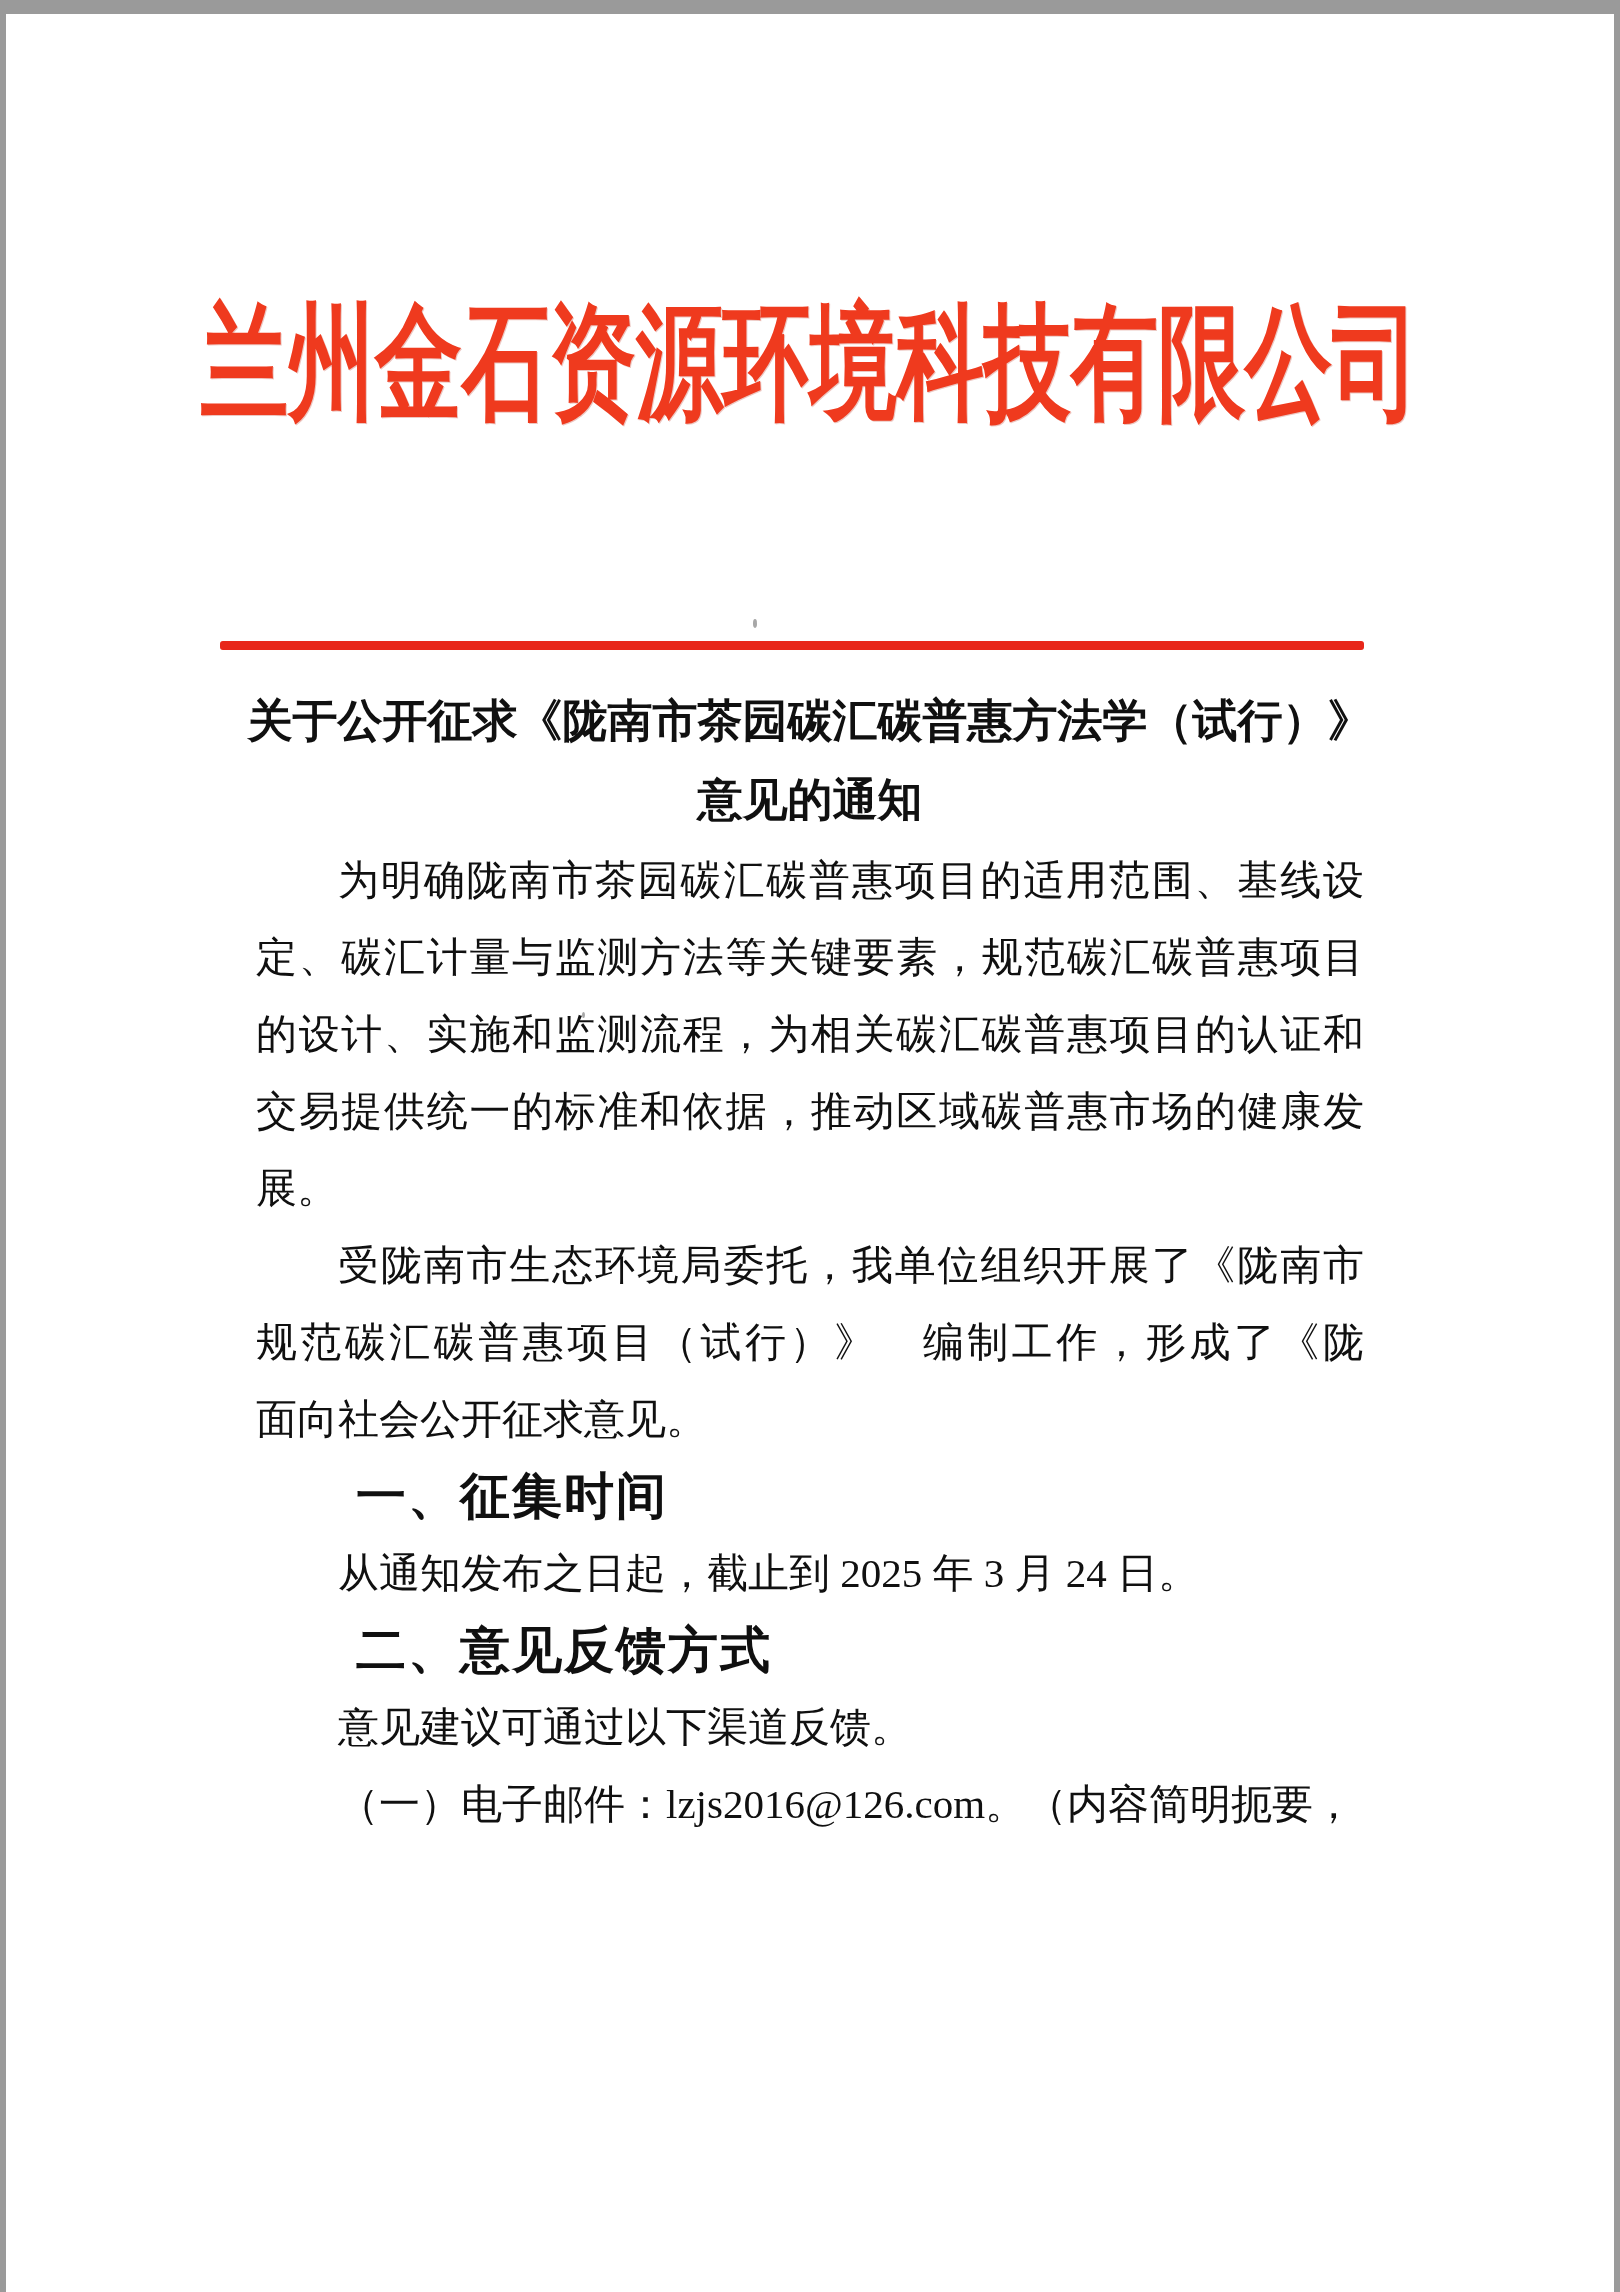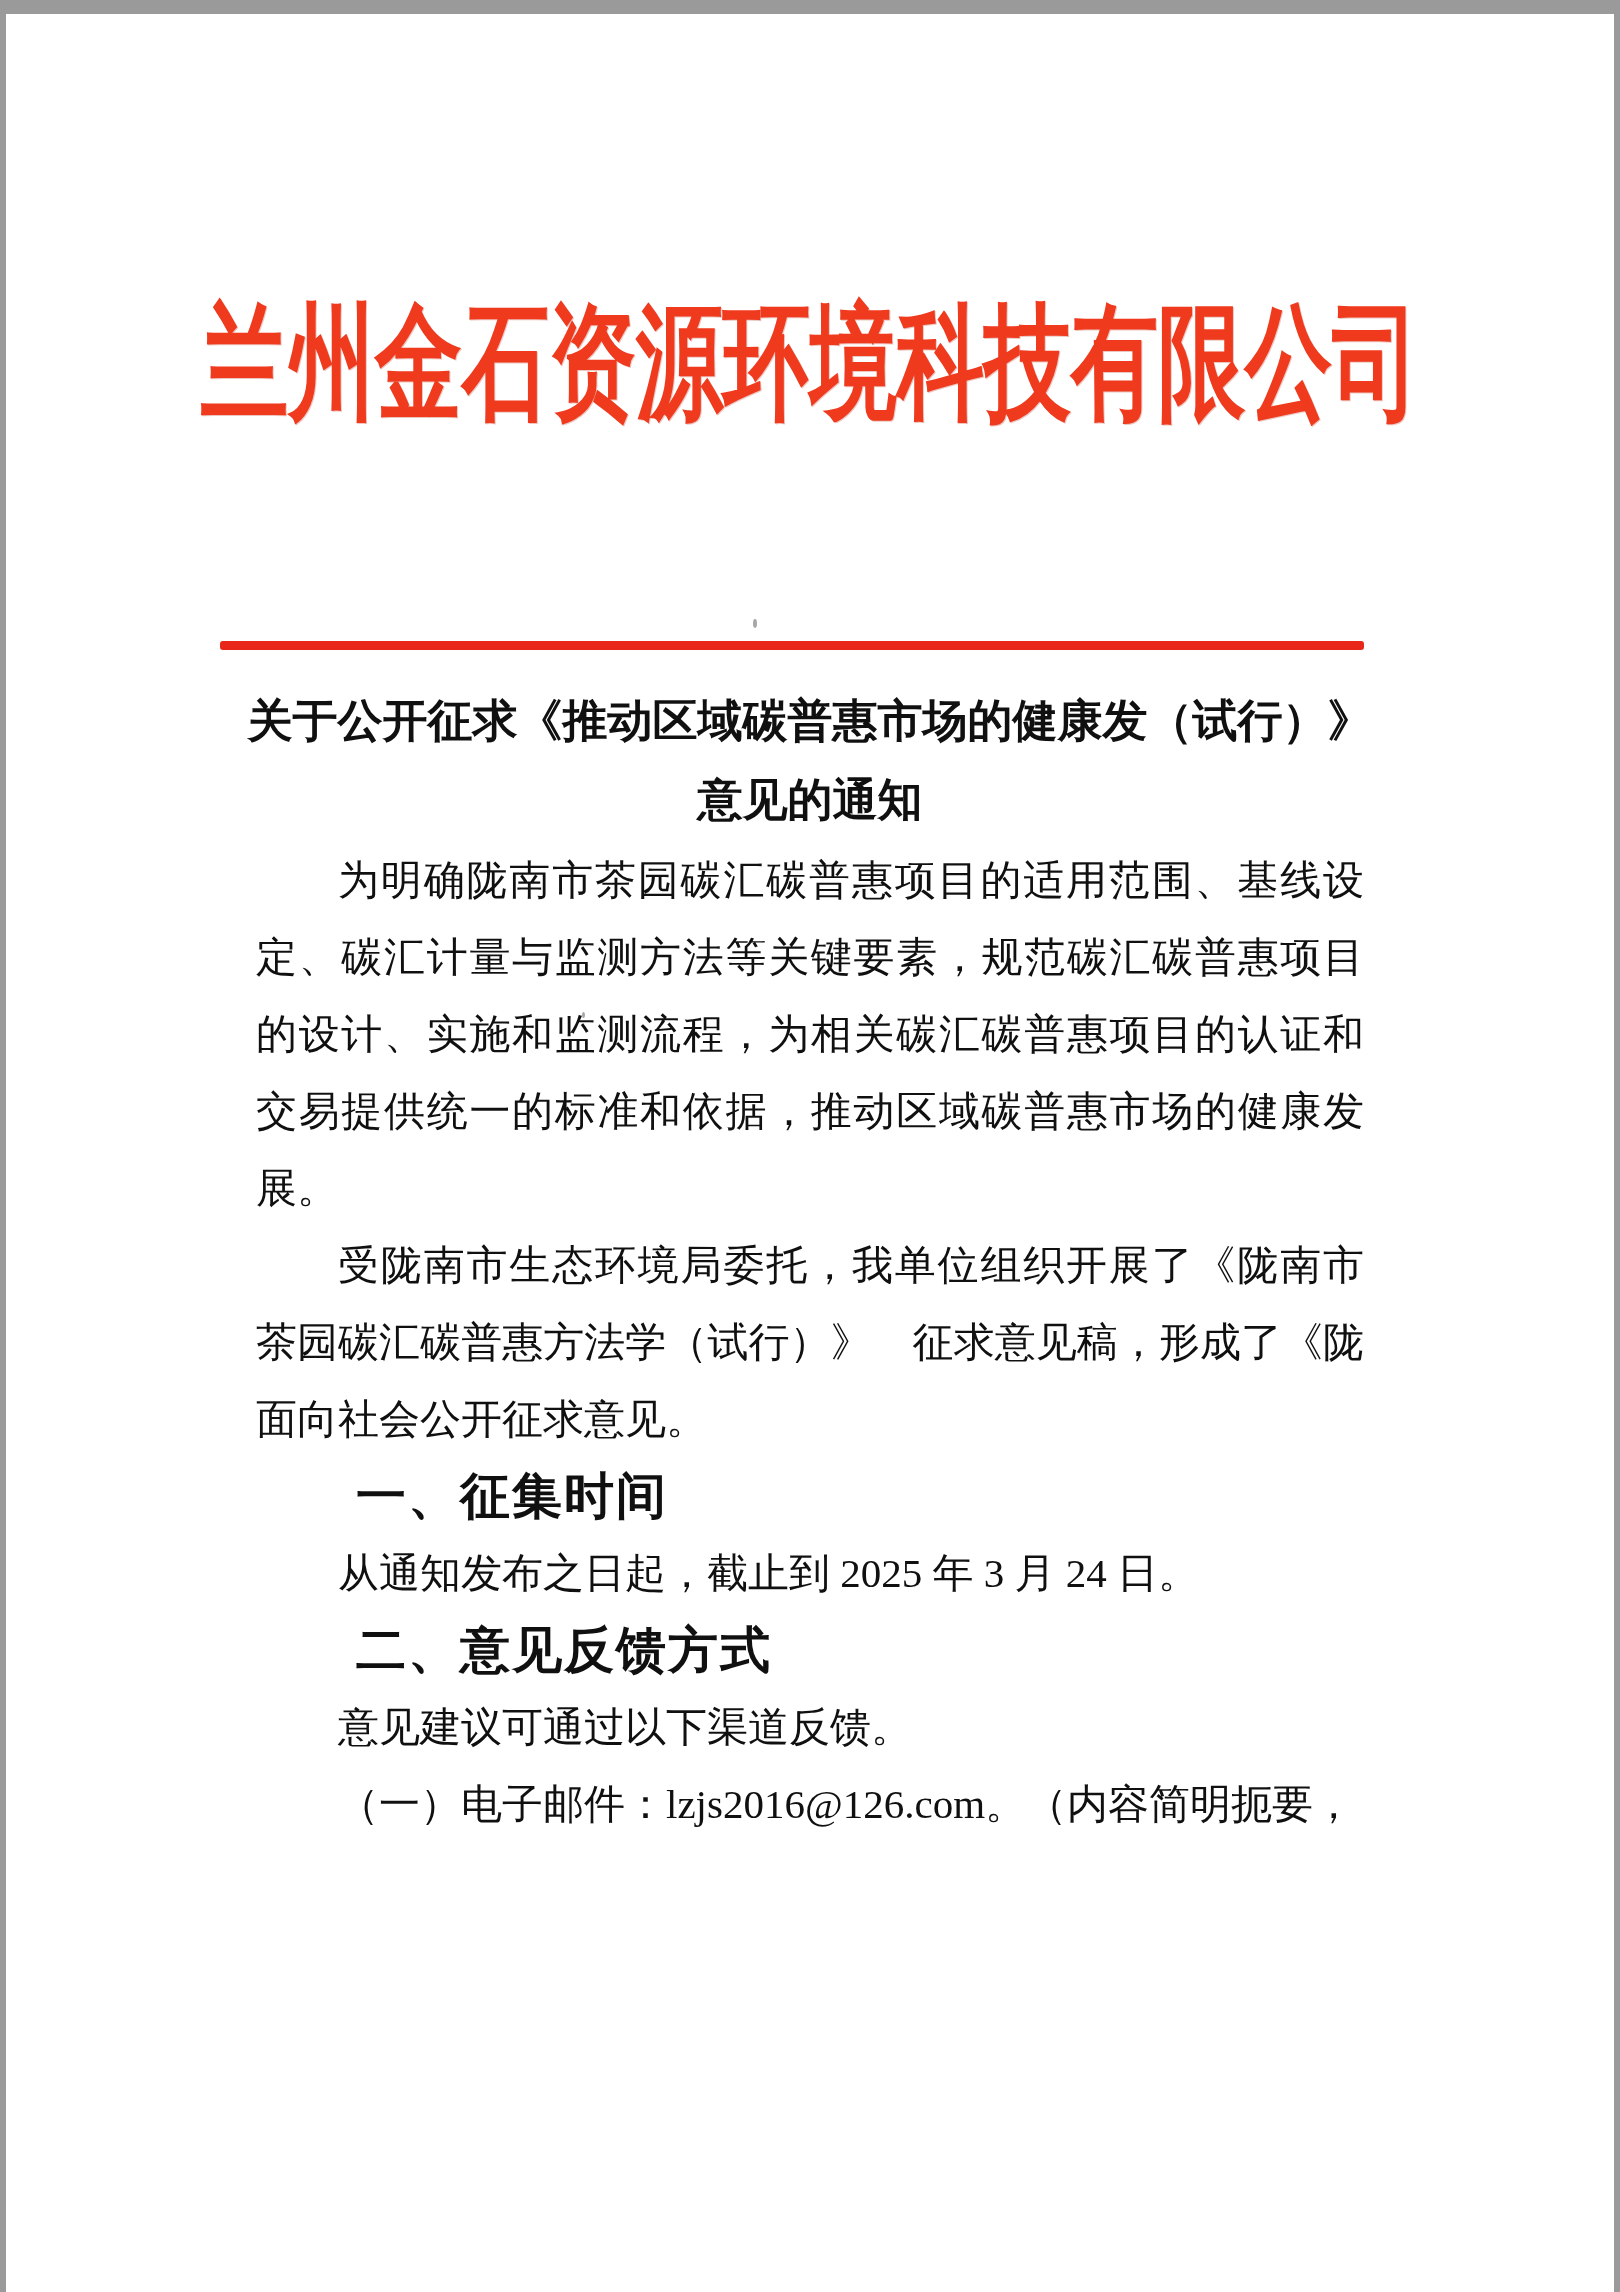--- a/index.html
+++ b/index.html
@@ -100,32 +100,32 @@
 </head>
 <body>
 
 <div class="page">
 
   <div class="letterhead">兰州金石资源环境科技有限公司</div>
 
   <div class="divider"></div>
 
   <div class="doc-title">
-    <div>关于公开征求《推动区域碳普惠市场的健康发（试行）》</div>
+    <div>关于公开征求《陇南市茶园碳汇碳普惠方法学（试行）》</div>
     <div>意见的通知</div>
   </div>
 
   <div class="body-block">
     <div class="line ind j">为明确陇南市茶园碳汇碳普惠项目的适用范围、基线设</div>
     <div class="line j">定、碳汇计量与监测方法等关键要素，规范碳汇碳普惠项目</div>
     <div class="line j">的设计、实施和监测流程，为相关碳汇碳普惠项目的认证和</div>
     <div class="line j">交易提供统一的标准和依据，推动区域碳普惠市场的健康发</div>
     <div class="line">展。</div>
     <div class="line ind j">受陇南市生态环境局委托，我单位组织开展了《陇南市</div>
-    <div class="line j">茶园碳汇碳普惠方法学（试行）》　征求意见稿，形成了《陇</div>
+    <div class="line j">规范碳汇碳普惠项目（试行）》　编制工作，形成了《陇</div>
     <div class="line">面向社会公开征求意见。</div>
     <div class="line ind h">一、征集时间</div>
     <div class="line ind">从通知发布之日起，截止到 2025 年 3 月 24 日。</div>
     <div class="line ind h">二、意见反馈方式</div>
     <div class="line ind">意见建议可通过以下渠道反馈。</div>
     <div class="line ind">（一）电子邮件：lzjs2016@126.com。（内容简明扼要，</div>
   </div>
 
   <div class="speck s1"></div>
   <div class="speck s2"></div>

